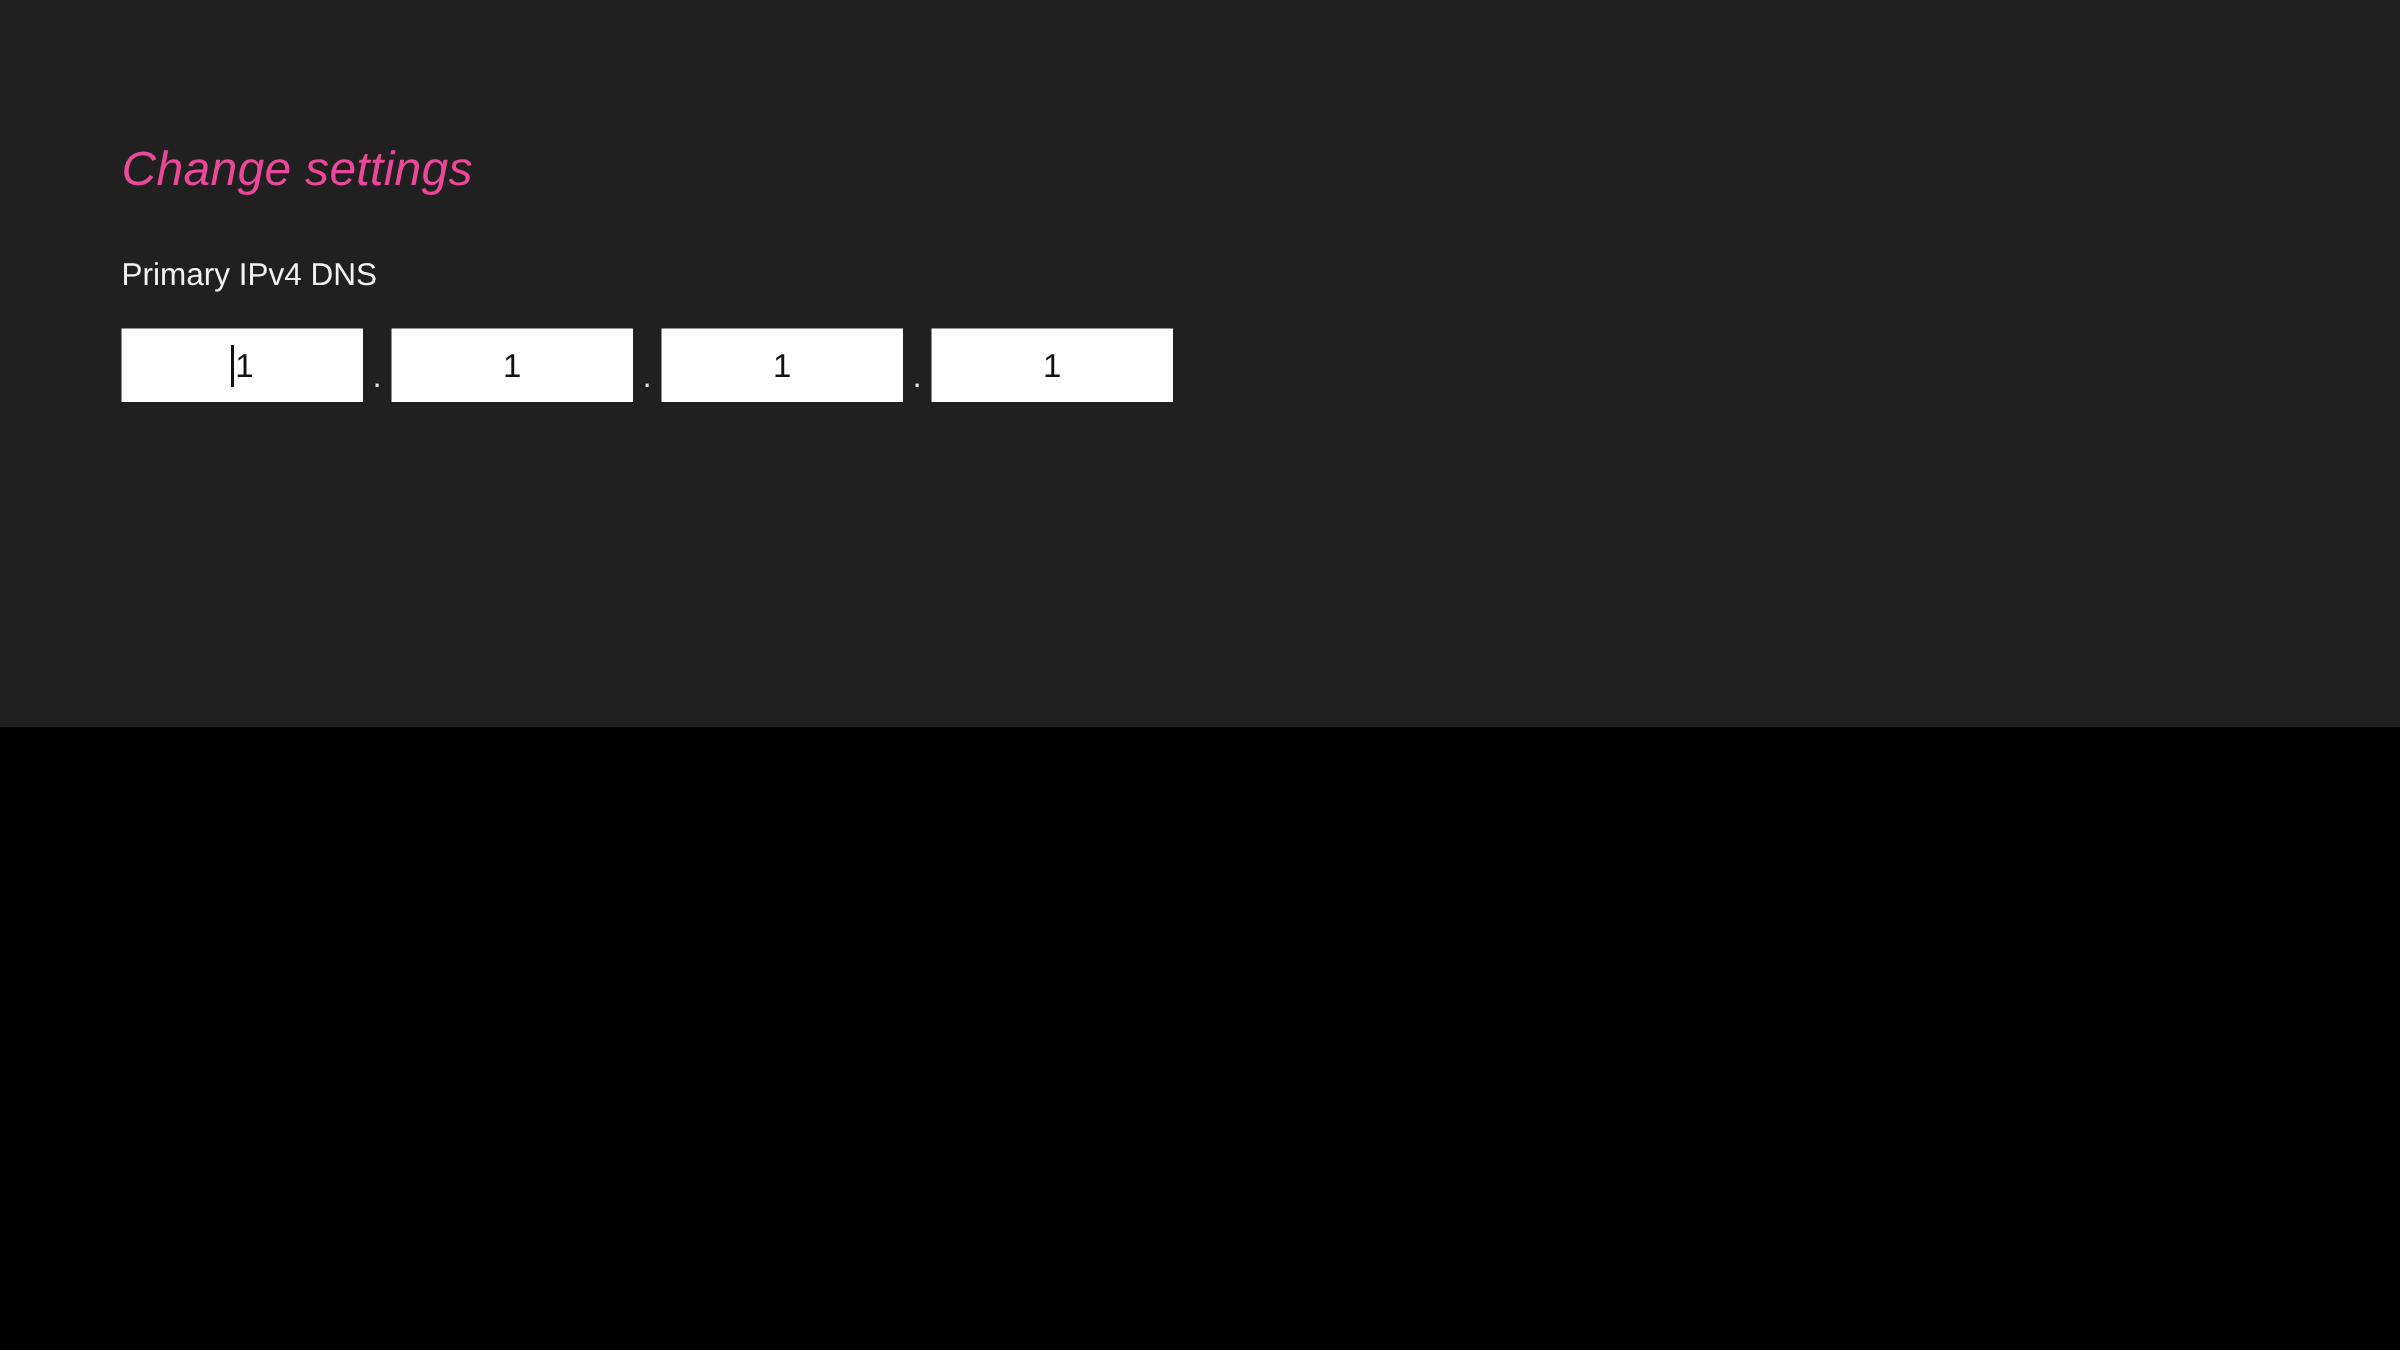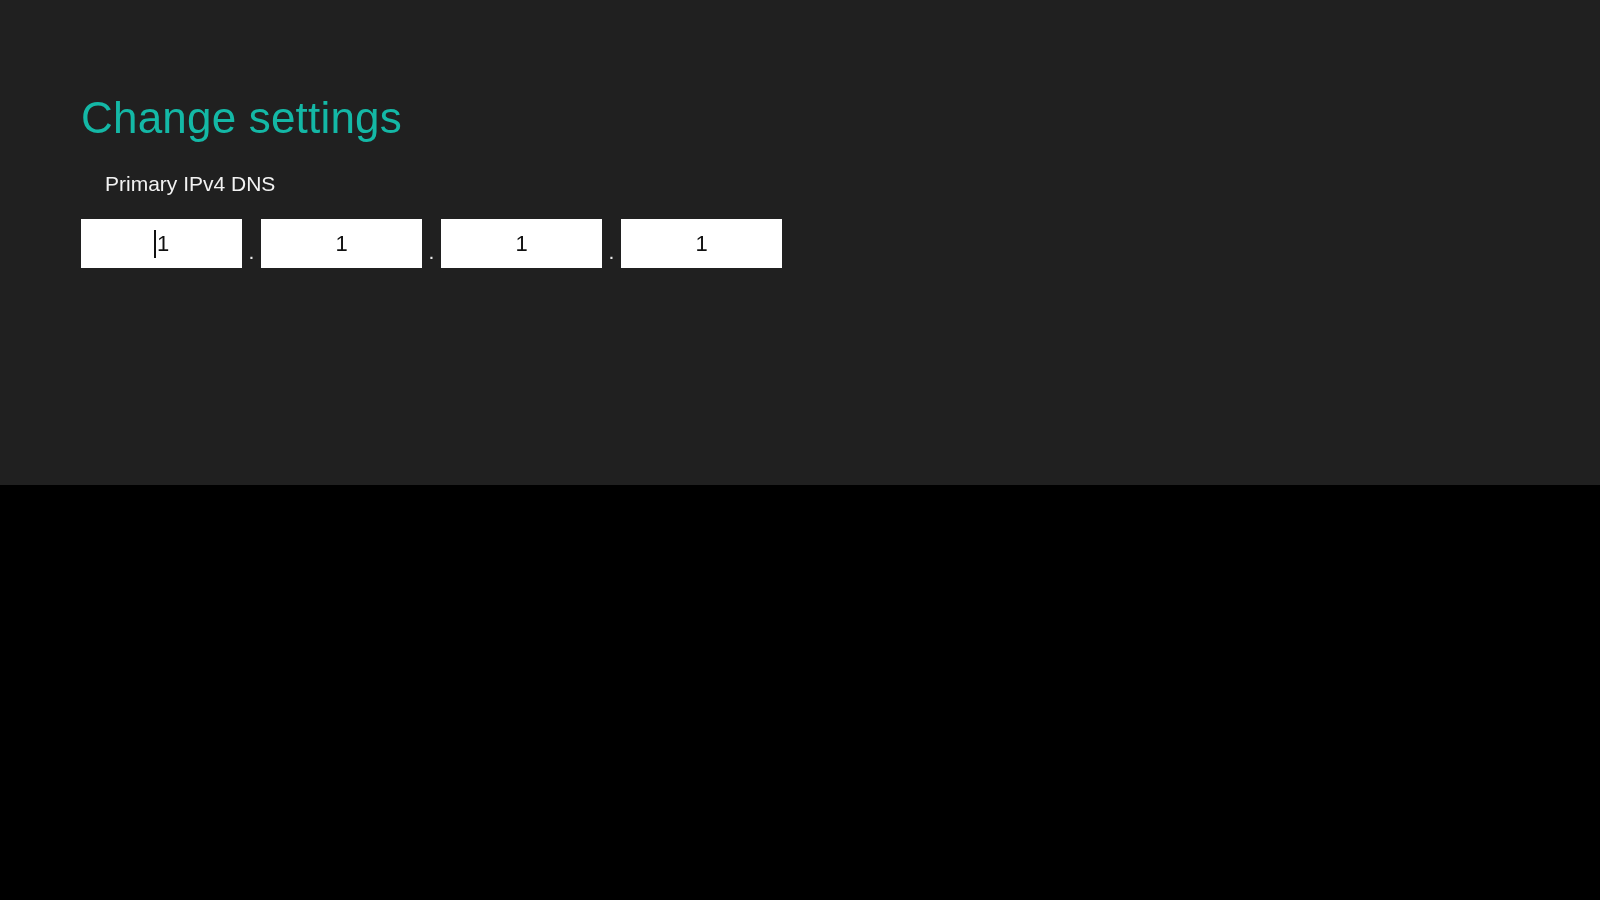--- a/index.html
+++ b/index.html
@@ -21,35 +21,35 @@
     position: absolute;
     left: 0; top: 0;
     width: 1600px;
     height: 485px;
     background: #202020;
   }
   #page-title {
     position: absolute;
     left: 81px;
     top: 96px;
-    font-size: 44px;
+    font-size: 32px;
     font-weight: 400;
-    color: #14b8a6;
+    color: #ec4899;
     letter-spacing: 0.2px;
     line-height: 1;
+    font-style: italic;
   }
   #field-label {
     position: absolute;
     left: 81px;
     top: 173px;
     font-size: 21px;
     font-weight: 400;
     color: #f2f2f2;
     line-height: 1;
-    margin-left: 24px;
   }
   #ip-field-group {
     position: absolute;
     left: 81px;
     top: 219px;
     display: flex;
     align-items: flex-end;
   }
   .ip-octet {
     width: 161px;

